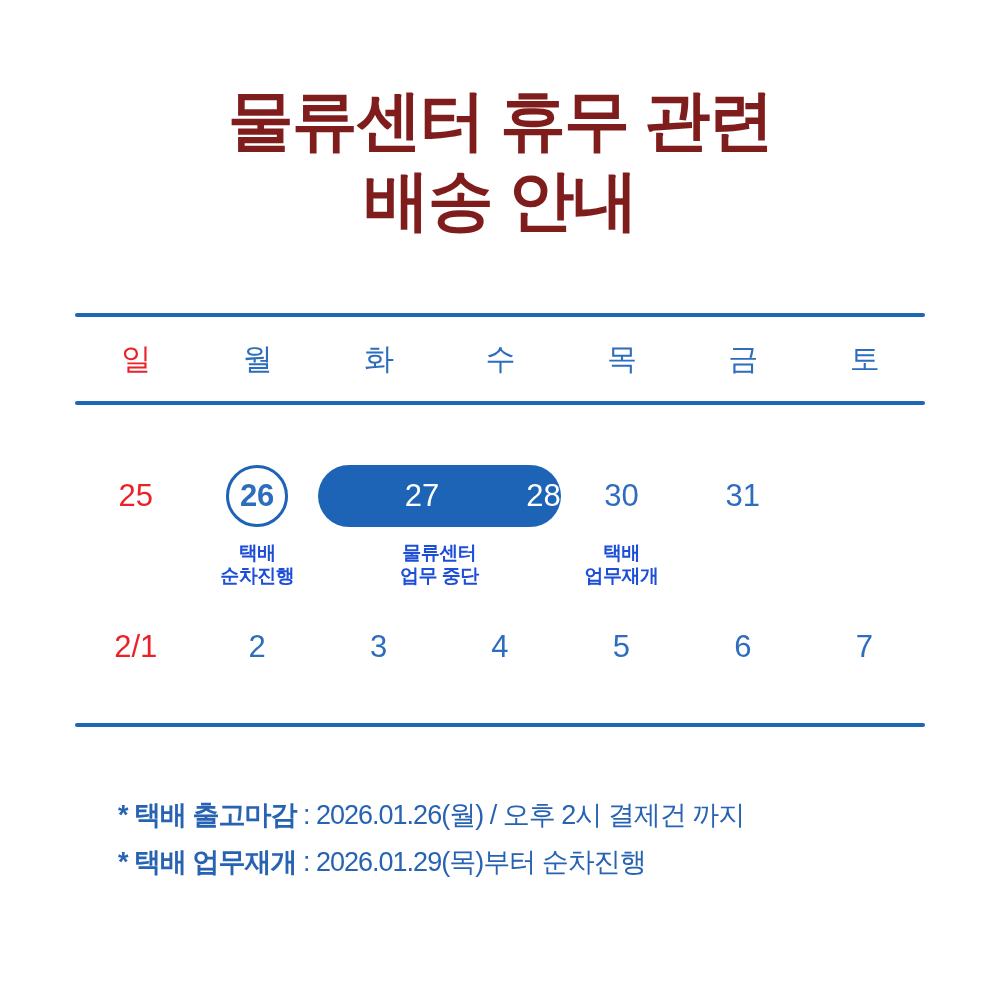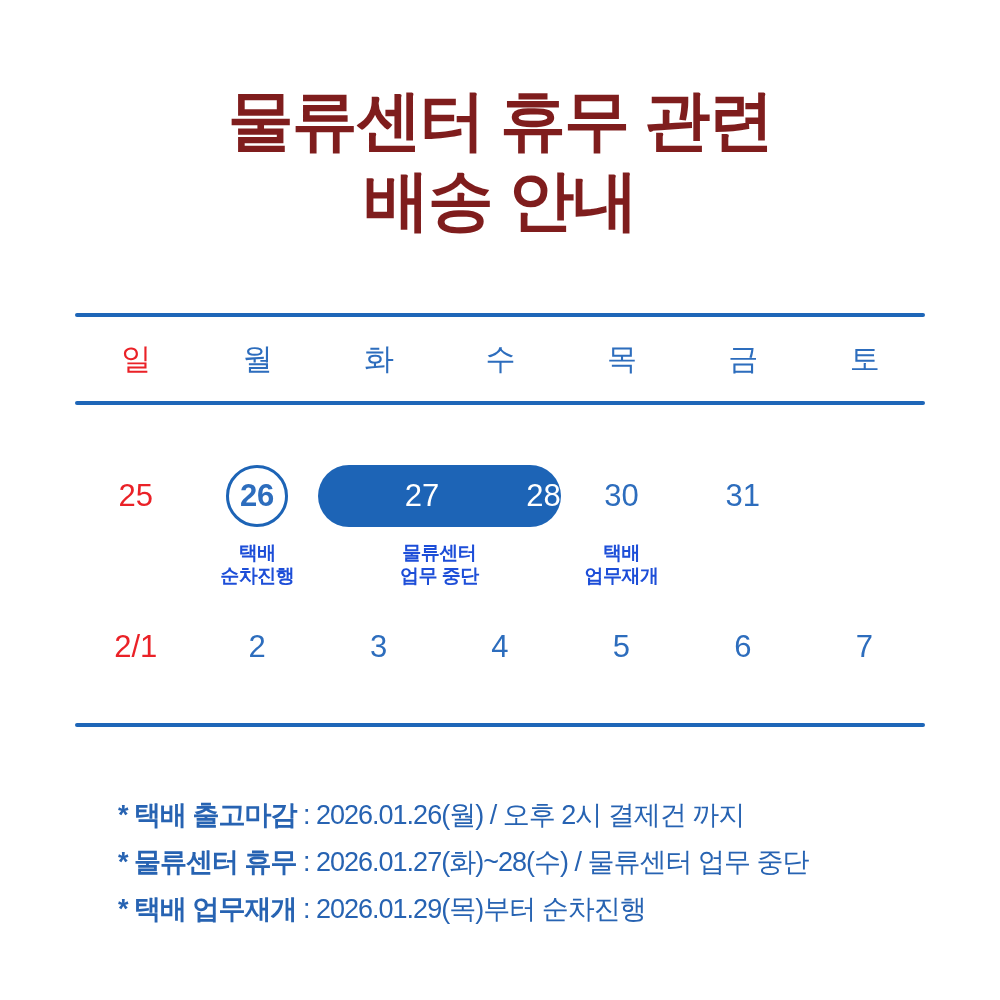--- a/index.html
+++ b/index.html
@@ -177,20 +177,17 @@
     </div>
 
     <div class="rule bottom-rule"></div>
   </div>
 
   <div class="notes">
     <div class="note">
       <span class="note-label">* 택배 출고마감</span><span class="note-text"> : 2026.01.26(월) / 오후 2시 결제건 까지</span>
     </div>
     <div class="note">
-      <span class="note-label">* 물류센터 휴무</span><span class="note-text"> : 2026.01.27(화)~28(수) / 물류센터 업무 중단</span>
-    </div>
-    <div class="note">
       <span class="note-label">* 택배 업무재개</span><span class="note-text"> : 2026.01.29(목)부터 순차진행</span>
     </div>
   </div>
 
 </div>
 
 </body></html>

